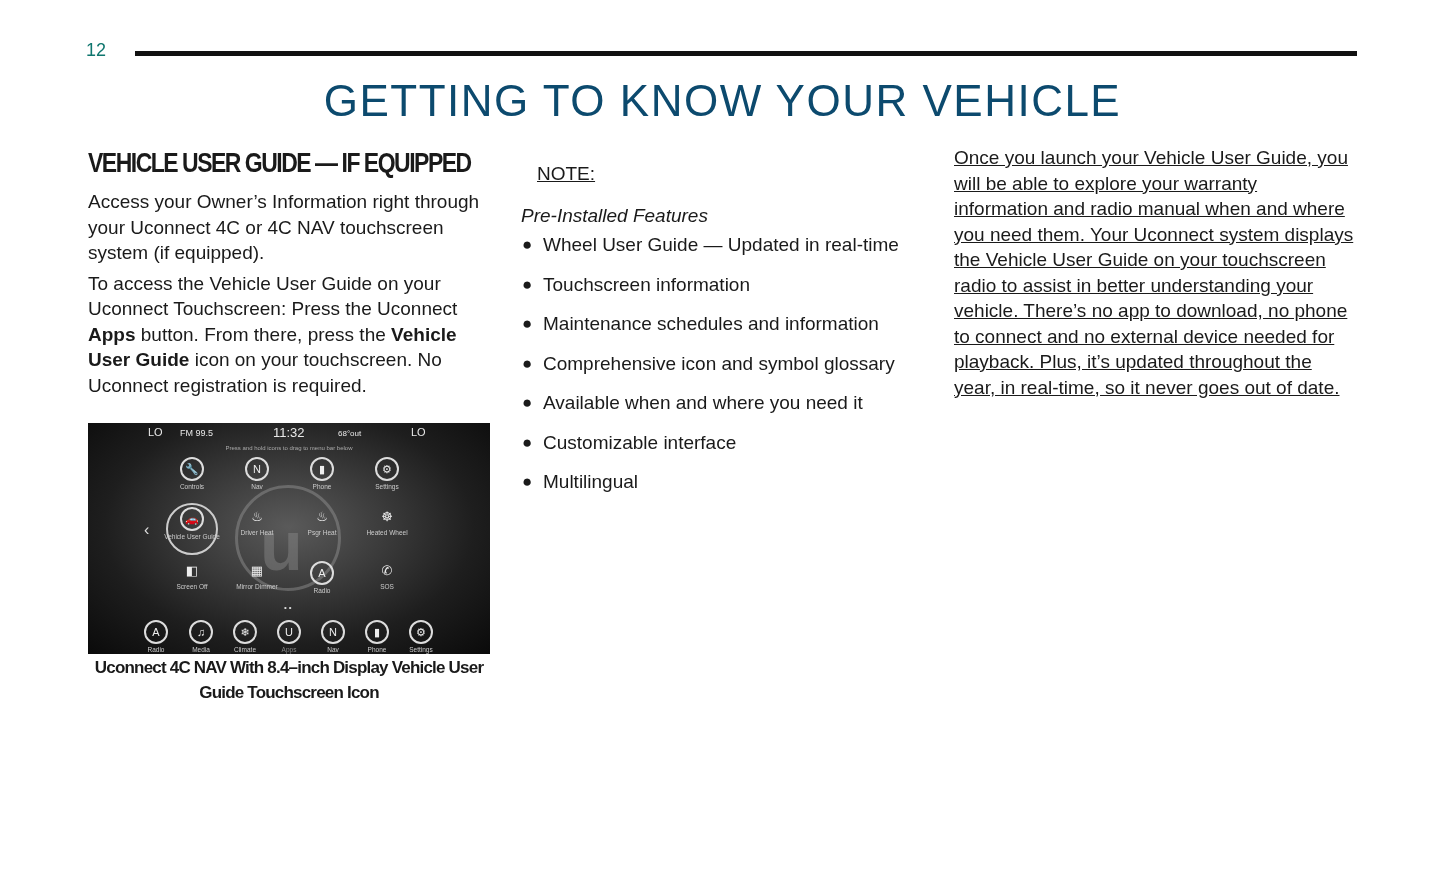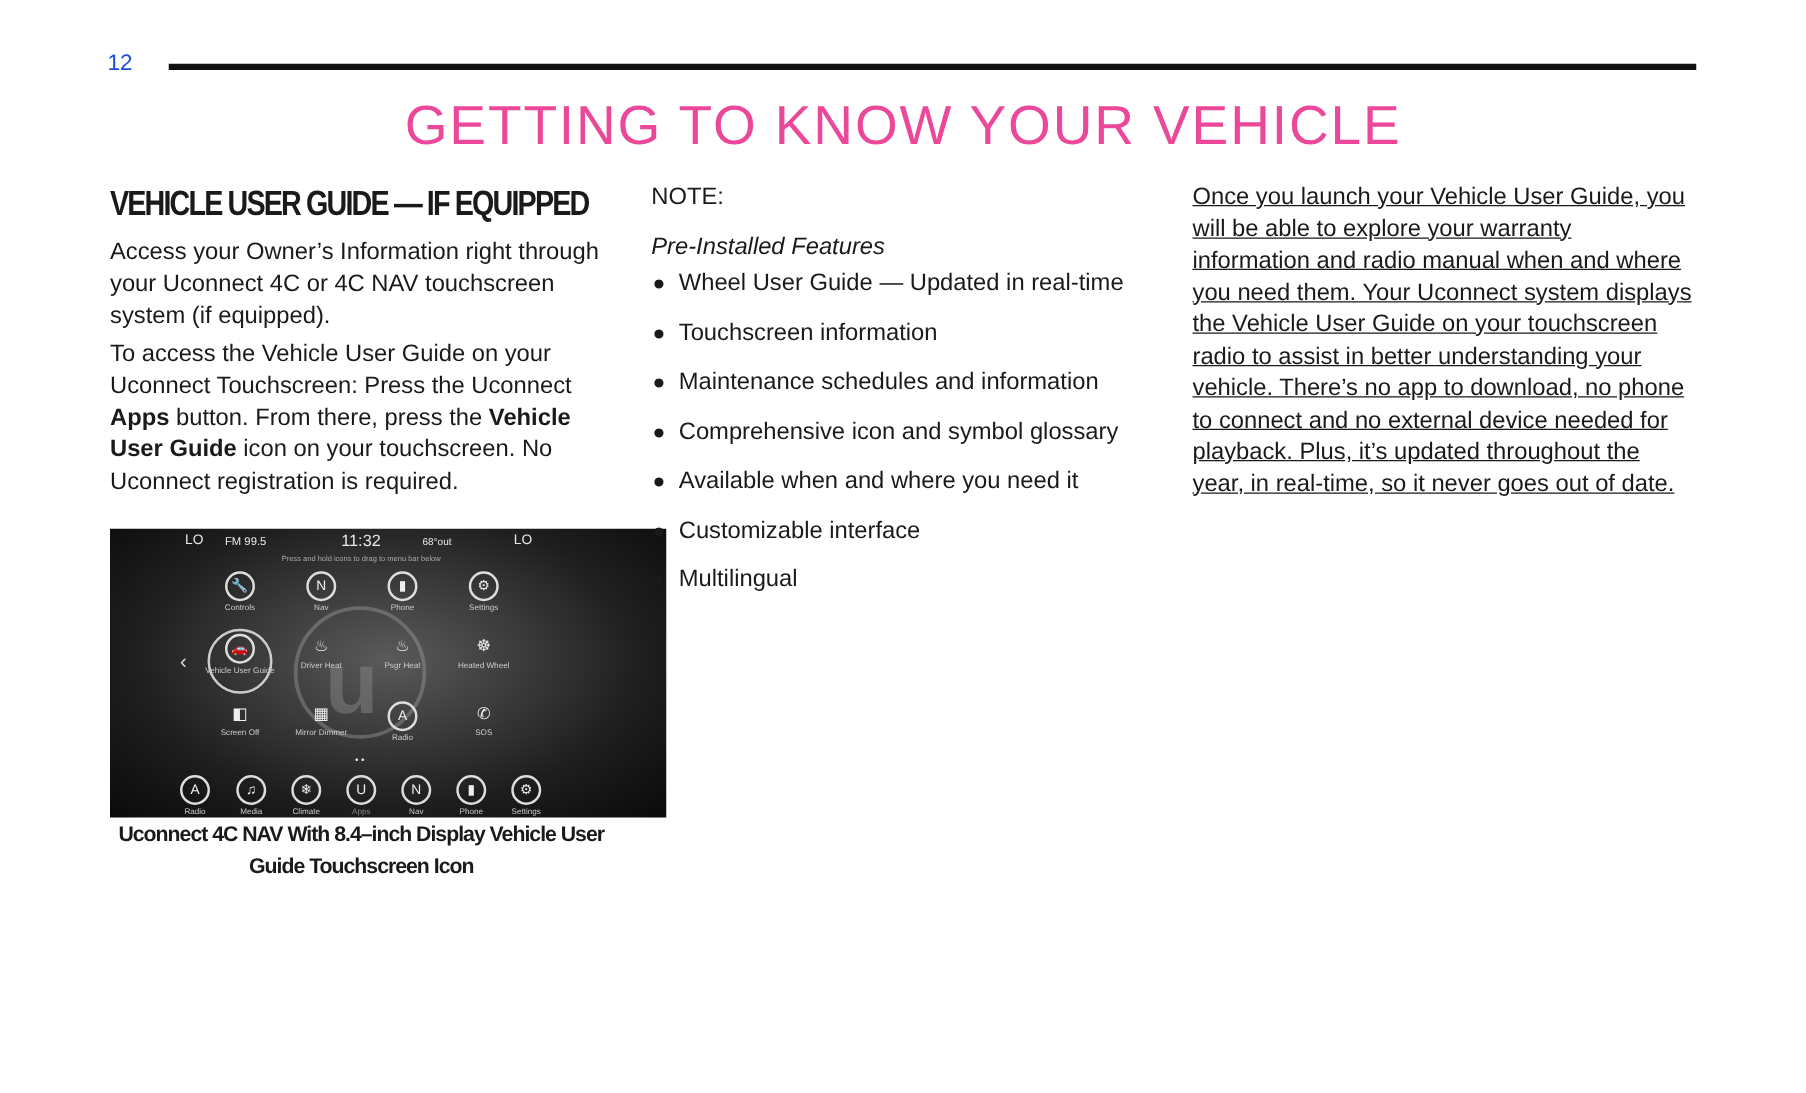--- a/index.html
+++ b/index.html
@@ -1,40 +1,40 @@
 <!DOCTYPE html>
 <html><head>
   <meta charset="utf-8">
   <style>
     html, body { margin: 0; padding: 0; background: #ffffff; }
     body { width: 1445px; height: 874px; position: relative; overflow: hidden; font-family: "Liberation Sans", sans-serif; color: #1a1a1a; }
-    .page-number { position: absolute; left: 86px; top: 40px; font-size: 18px; color: #1d4ed8; }
+    .page-number { position: absolute; left: 86px; top: 40px; font-size: 18px; color: #0f766e; }
     .top-rule { position: absolute; left: 135px; top: 51px; width: 1222px; height: 5px; background: #111; }
-    .section-title { position: absolute; left: 0; width: 1445px; top: 76px; text-align: center; font-size: 44px; letter-spacing: 1.5px; color: #ec4899; font-weight: normal; }
+    .section-title { position: absolute; left: 0; width: 1445px; top: 76px; text-align: center; font-size: 44px; letter-spacing: 1.5px; color: #0c4a6e; font-weight: normal; }
     .col { position: absolute; top: 145px; width: 404px; font-size: 19px; line-height: 25.5px; }
     .col1 { left: 88px; }
     .col2 { left: 521px; }
     .col3 { left: 954px; width: 402px; text-decoration: underline; }
     .heading { font-family: "Liberation Sans", sans-serif; font-weight: bold; font-size: 28px; letter-spacing: -1.8px; transform: scaleX(0.82); transform-origin: left center; white-space: nowrap; margin: 0 0 8px 0; line-height: 36px; }
     p { margin: 0 0 5px 0; }
     b { font-weight: bold; }
-    .screen { position: absolute; left: 88px; top: 423px; width: 402px; height: 231px; background: radial-gradient(ellipse at 50% 45%, #5a5a5a 0%, #3a3a3a 35%, #1e1e1e 65%, #0a0a0a 100%); overflow: hidden; color: #e8e8e8; padding-left: 43px; }
+    .screen { position: absolute; left: 88px; top: 423px; width: 402px; height: 231px; background: radial-gradient(ellipse at 50% 45%, #5a5a5a 0%, #3a3a3a 35%, #1e1e1e 65%, #0a0a0a 100%); overflow: hidden; color: #e8e8e8; }
     .screen .st { position: absolute; font-size: 11px; }
     .screen .hint { position: absolute; left: 0; width: 402px; top: 22px; text-align: center; font-size: 6px; color: #aaa; }
     .ic { position: absolute; width: 40px; text-align: center; }
     .ic .circ { width: 20px; height: 20px; margin: 0 auto; border: 2px solid #ddd; border-radius: 50%; font-size: 11px; line-height: 20px; color: #eee; }
     .ic .noc { width: 20px; height: 20px; margin: 0 auto; font-size: 13px; line-height: 20px; color: #eee; }
     .ic .lbl { font-size: 6.5px; color: #ccc; margin-top: 2px; white-space: nowrap; margin-left: -10px; margin-right: -10px; }
     .big-ring { position: absolute; left: 147px; top: 62px; width: 100px; height: 100px; border: 3px solid rgba(150,150,150,0.45); border-radius: 50%; }
     .u-logo { position: absolute; left: 172px; top: 88px; font-size: 70px; font-weight: bold; color: rgba(140,140,140,0.45); line-height: 70px; }
     .vug-ring { position: absolute; left: 78px; top: 80px; width: 48px; height: 48px; border: 2px solid #ccc; border-radius: 50%; }
     .chev { position: absolute; left: 56px; top: 98px; font-size: 16px; color: #ddd; }
     .dots { position: absolute; left: 196px; top: 180px; font-size: 8px; color: #ddd; letter-spacing: 2px; }
     .caption { position: absolute; left: 88px; top: 655px; width: 402px; text-align: center; font-weight: bold; font-size: 17px; line-height: 25px; letter-spacing: -0.8px; }
-    .note-label { margin: 0; }
+    .note-label { margin: 16px; text-decoration: underline; }
     .subhead { margin: 14px 0 4px 0; font-style: italic; }
     ul.features { list-style: none; margin: 0; padding: 0; }
     ul.features li { position: relative; padding-left: 22px; margin-bottom: 14px; line-height: 25.5px; }
     ul.features li .bullet { position: absolute; left: 1px; top: 0; font-size: 17px; }
   </style>
 </head>
 <body>
 
 <div class="page-number">12</div>
 <div class="top-rule"></div>

